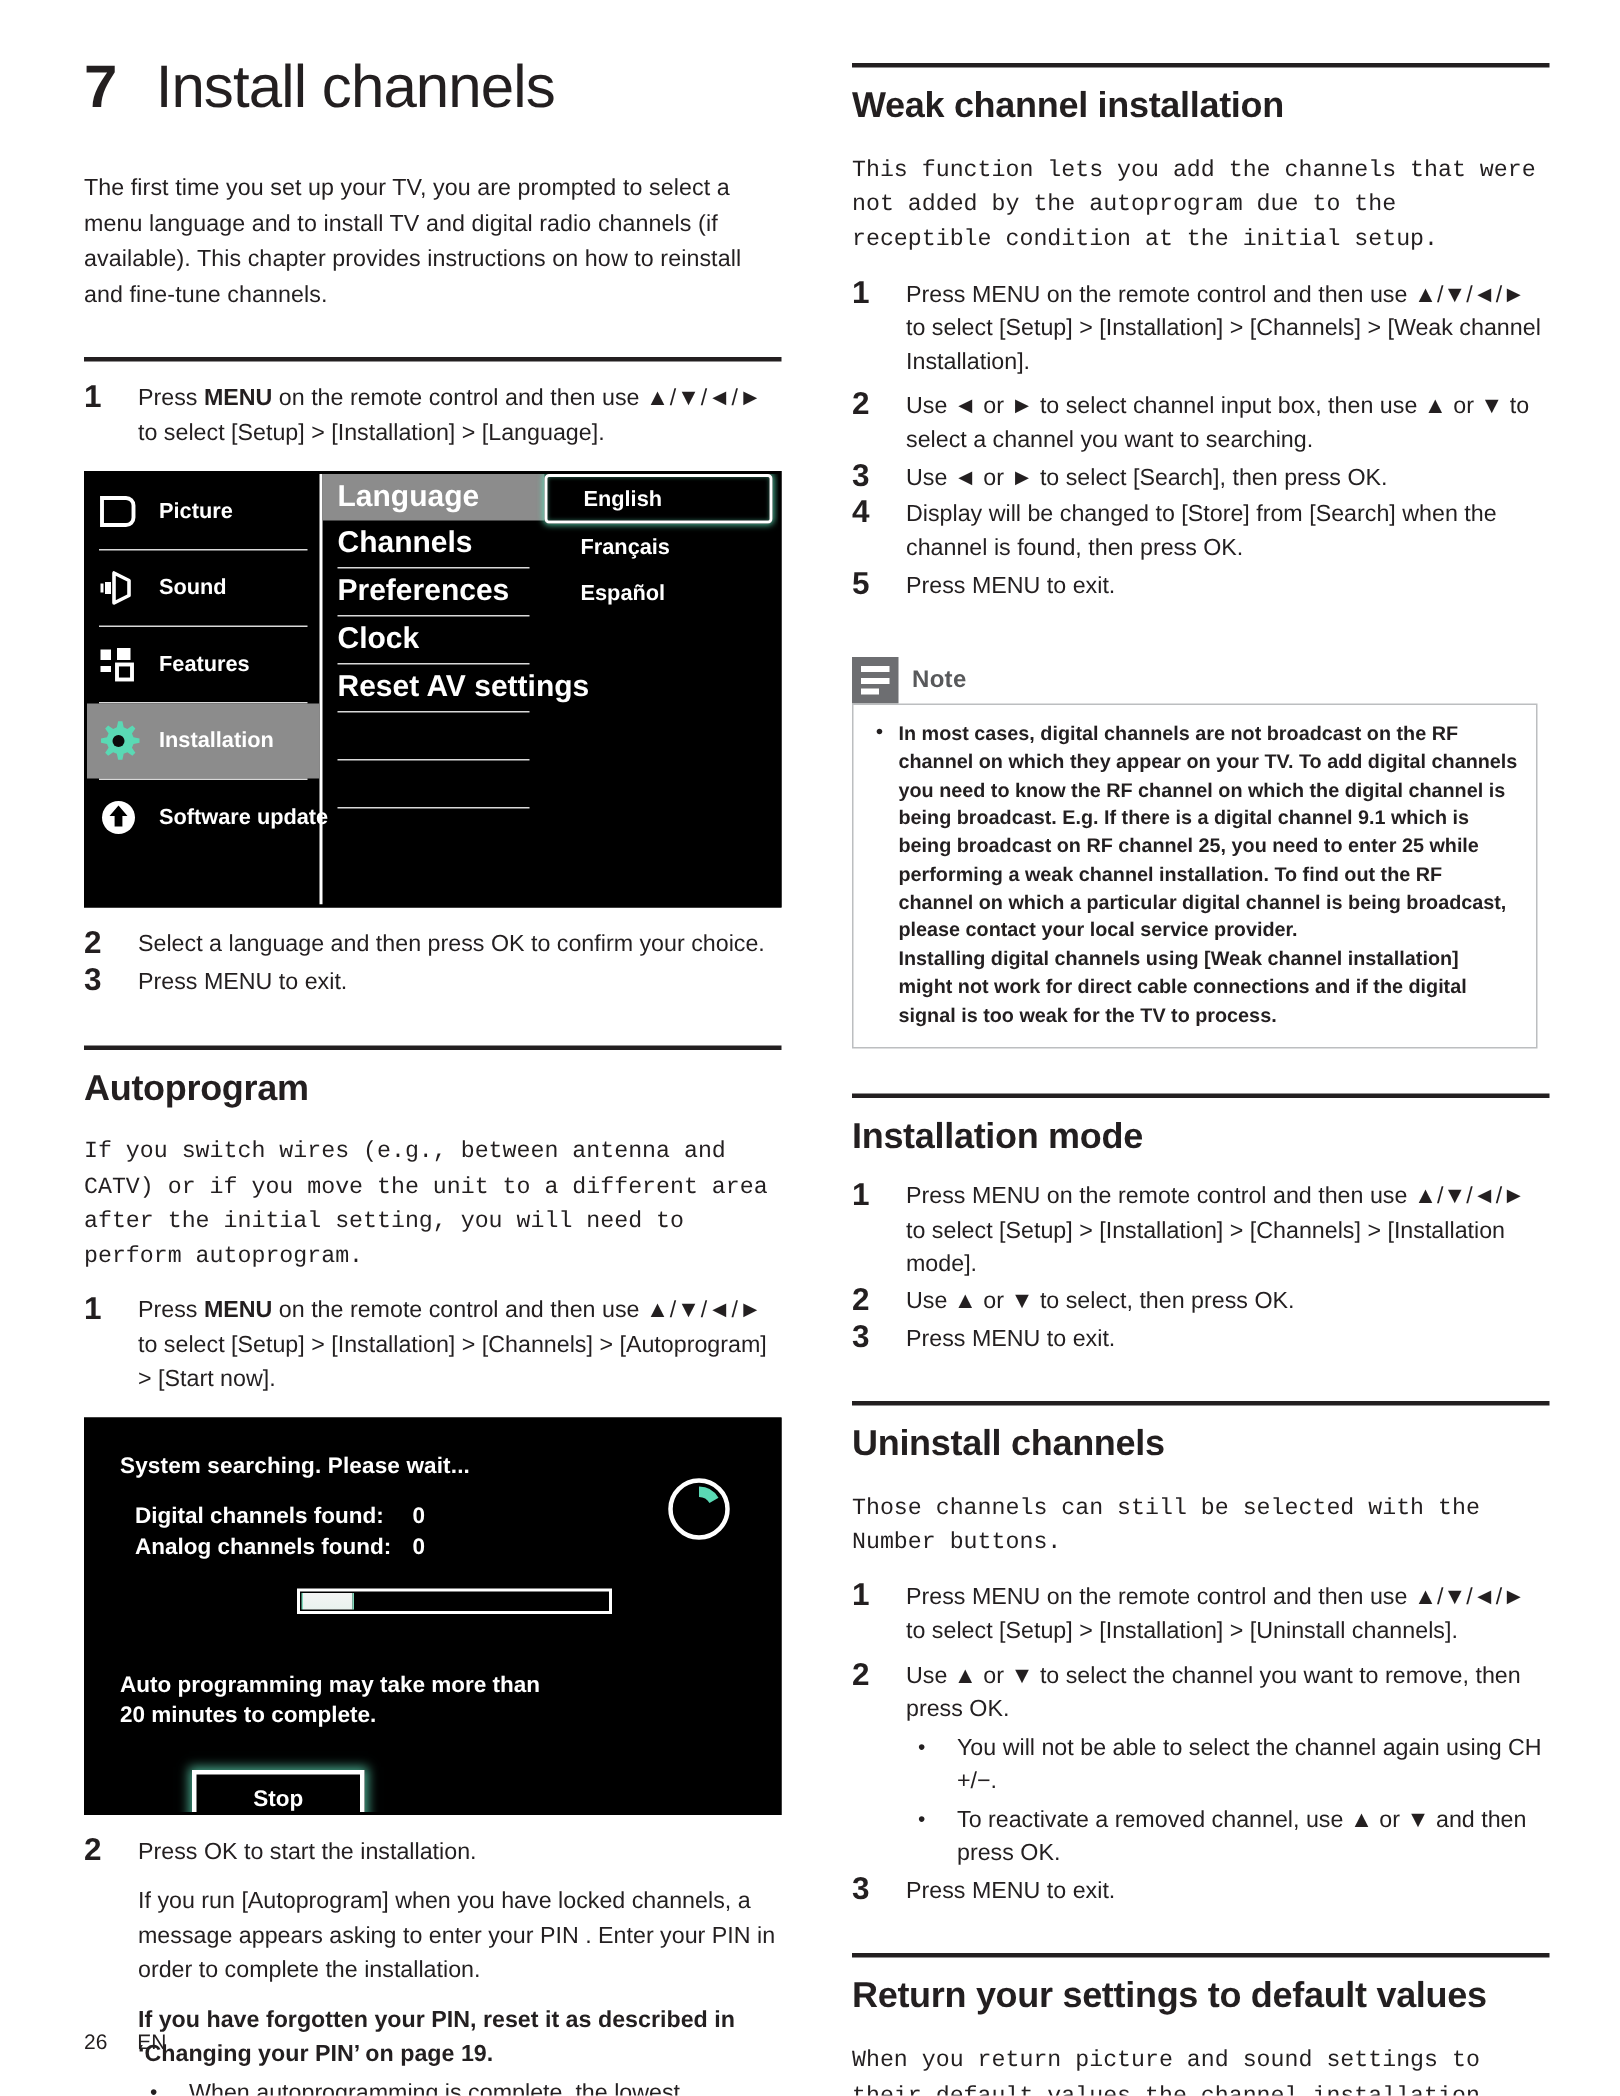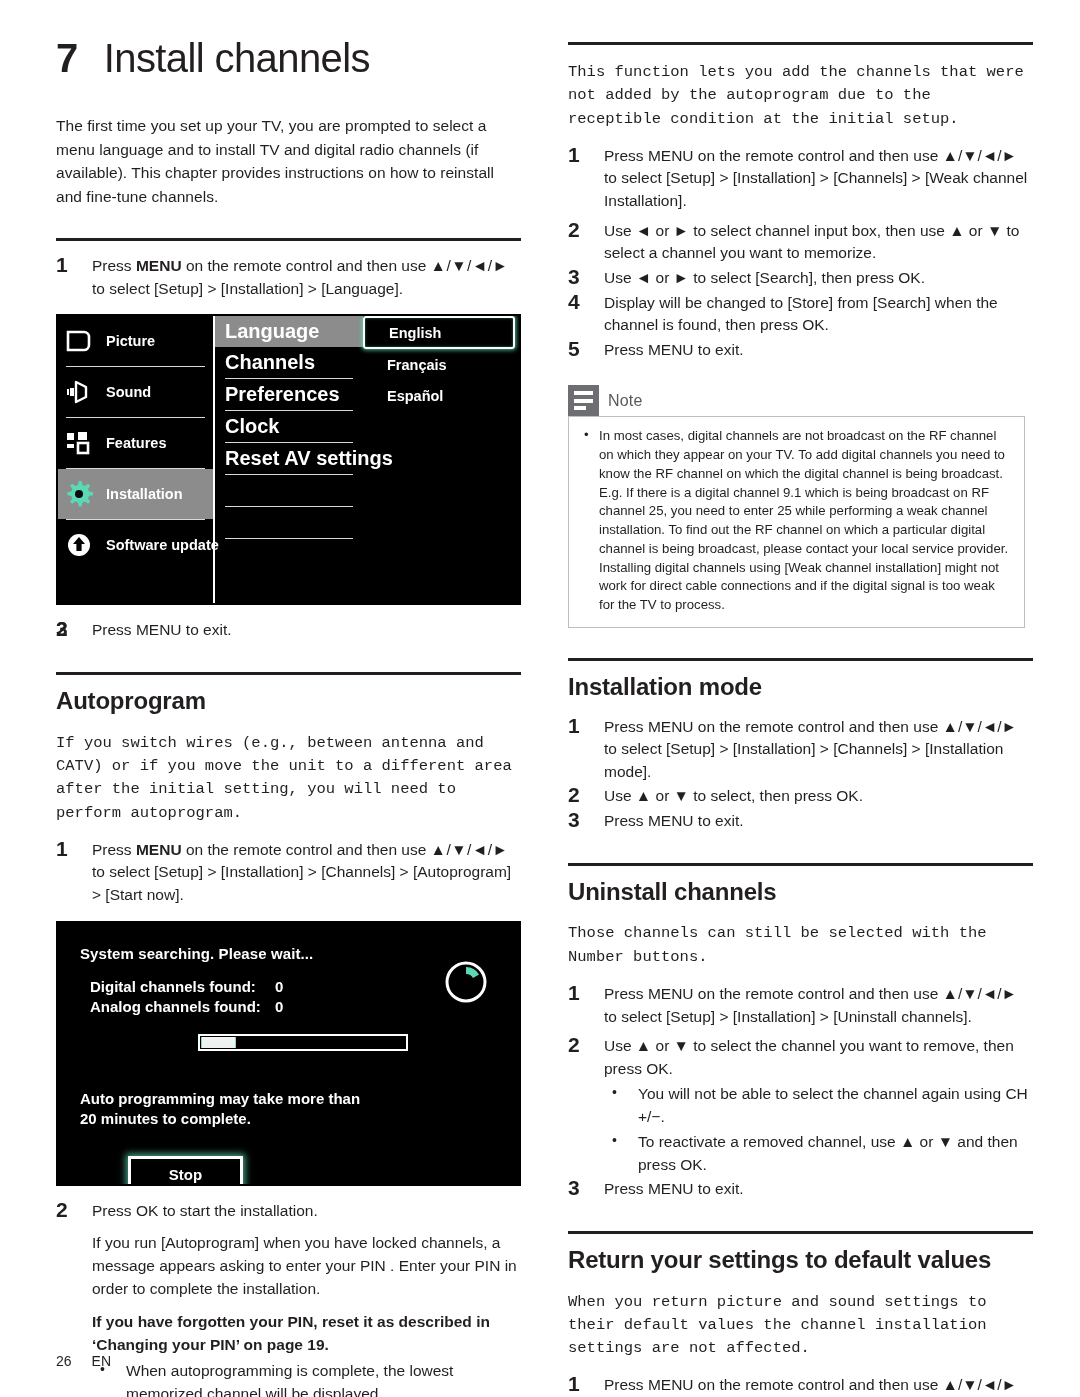--- a/index.html
+++ b/index.html
@@ -122,21 +122,21 @@
     display:flex; align-items:center; justify-content:center;
     border:3px solid #ffffff; background:#000;
     color:#fff; font-size:15px; font-weight:700;
     box-shadow:0 0 7px 2px rgba(90,210,175,.8);
   }
   .spinner {
     position:absolute; right:28px; top:34px; width:50px; height:50px;
   }
 
   
-  .notebox { margin-top:24px; width:457px; }
+  .notebox { margin-top:36px; width:457px;font-weight:bold; }
   .note-head {
     display:flex; align-items:center; gap:9px;
     height:31px;
   }
   .note-badge {
     width:31px; height:31px; background:#6d6e71;
     display:flex; flex-direction:column; justify-content:center; align-items:center; gap:3.5px;
   }
   .note-badge span { display:block; height:4px; background:#fff; }
   .note-badge span:nth-child(1){ width:19px; }
@@ -274,20 +274,21 @@
           </div>
         <div class="right-row">
             <span>Español</span>
           </div>
       </div>
     </div>
 
     <ol class="steps mt14">
       <li>
         <span class="num">2</span>
+        <span>Select a language and then press OK to confirm your choice.</span>
       </li>
       <li class="tight">
         <span class="num">3</span>
         <span>Press MENU to exit.</span>
       </li>
     </ol>
 
     <hr class="rule">
     <h2 class="sec">Autoprogram</h2>
     <p class="body">If you switch wires (e.g., between antenna and CATV) or if you move the unit to a different area after the initial setting, you will need to perform autoprogram.</p>
@@ -335,30 +336,31 @@
     <p class="sub b">If you have forgotten your PIN, reset it as described in ‘Changing your PIN’ on page 19.</p>
     <ul class="bullets" style="margin-left:36px;">
       <li>When autoprogramming is complete, the lowest memorized channel will be displayed.</li>
     </ul>
 
   </div>
 
   <div class="col col-right">
 
     <hr class="rule" style="margin-top:42px;">
+    <h2 class="sec">Weak channel installation</h2>
     <p class="body">This function lets you add the channels that were not added by the autoprogram due to the receptible condition at the initial setup.</p>
 
     <ol class="steps mt14">
       <li>
         <span class="num">1</span>
         <span>Press MENU on the remote control and then use ▲/▼/◄/► to select [Setup] &gt; [Installation] &gt; [Channels] &gt; [Weak channel Installation].</span>
       </li>
       <li>
         <span class="num">2</span>
-        <span>Use ◄ or ► to select channel input box, then use ▲ or ▼ to select a channel you want to memorize.</span>
+        <span>Use ◄ or ► to select channel input box, then use ▲ or ▼ to select a channel you want to searching.</span>
       </li>
       <li class="tight">
         <span class="num">3</span>
         <span>Use ◄ or ► to select [Search], then press OK.</span>
       </li>
       <li class="tight">
         <span class="num">4</span>
         <span>Display will be changed to [Store] from [Search] when the channel is found, then press OK.</span>
       </li>
       <li class="tight">

